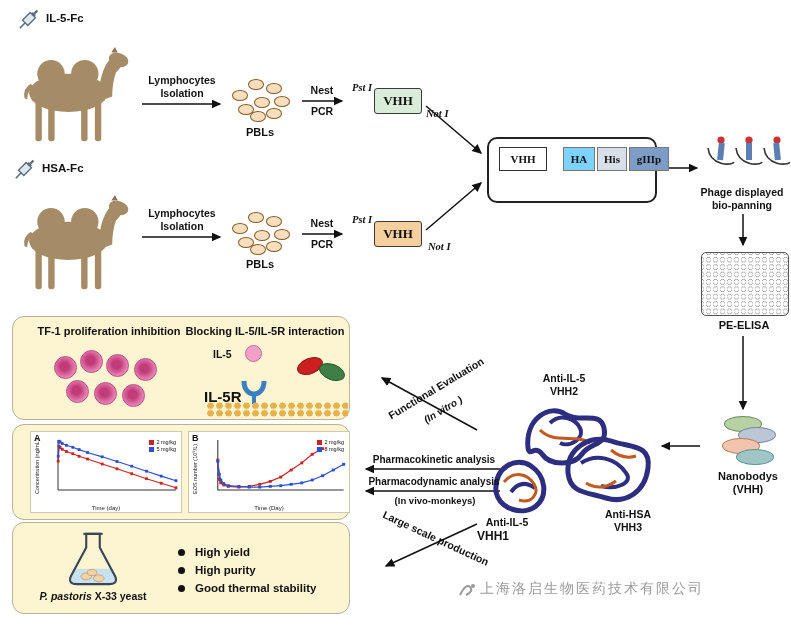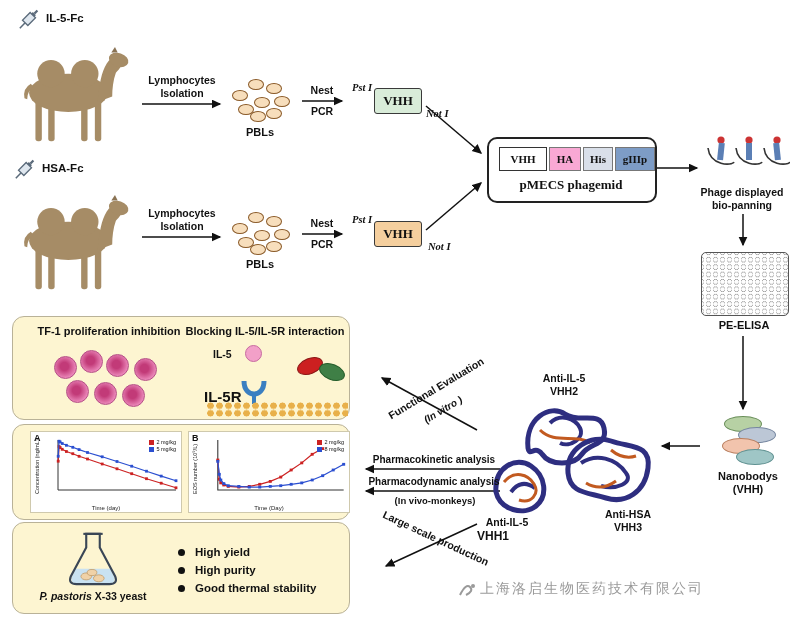--- a/index.html
+++ b/index.html
@@ -16,21 +16,21 @@
            display:flex;align-items:center;justify-content:center;font-family:"Liberation Serif",serif;
            font-size:13px;font-weight:bold;}
   .vhh-green{background:#d9ecd9;}
   .vhh-orange{background:#f5cf9e;}
   .phagemid{position:absolute;left:487px;top:137px;width:166px;height:62px;border:2px solid #222;
             border-radius:10px;background:#fff;}
   .seg-row{position:absolute;left:10px;top:8px;display:flex;}
   .seg{height:22px;display:flex;align-items:center;justify-content:center;
        font-family:"Liberation Serif",serif;font-size:11px;font-weight:bold;border:1px solid #777;}
   .seg-vhh{width:46px;background:#fff;border:1.4px solid #333;}
-  .seg-ha{width:30px;background:#f9a8d4;margin-left:2px;}
+  .seg-ha{width:30px;background:#7dd3fc;margin-left:16px;}
   .seg-his{width:28px;background:#d9dfe9;margin-left:2px;}
   .seg-g3p{width:38px;background:#7d9cc6;margin-left:2px;}
   
   .pbl{position:absolute;width:14px;height:9px;border-radius:50%;background:#f7debc;border:1.2px solid #8a5a28;}
   
   .plate{position:absolute;left:701px;top:252px;width:86px;height:62px;border:1.5px solid #555;border-radius:5px;
          background-color:#fff;
          background-image:radial-gradient(circle, #fdfdfd 38%, #9a9a9a 50%, rgba(0,0,0,0) 58%);
          background-size:7px 7.4px;background-position:3px 3px;}
   
@@ -173,21 +173,20 @@
   <div class="vhh-box vhh-orange" style="left:374px;top:221px">VHH</div>
   <div class="lbl b serif" style="left:428px;top:241px;font-size:10.5px;font-style:italic">Not I</div>
 
   <div class="phagemid">
     <div class="seg-row">
       <div class="seg seg-vhh">VHH</div>
       <div class="seg seg-ha">HA</div>
       <div class="seg seg-his">His</div>
       <div class="seg seg-g3p">gIIIp</div>
     </div>
-    <div class="lbl b serif ctr" style="left:0;top:38px;width:164px;font-size:13px">pMECS phagemid</div>
   </div>
 
   <svg class="abs" style="left:706px;top:134px" width="84" height="48">
     <g>
       <g transform="translate(2,0)">
         <circle cx="13" cy="6" r="3.6" fill="#cc3333"></circle>
         <rect x="10" y="9" width="6" height="17" fill="#5b7fb5" transform="rotate(6 13 17)"></rect>
         <path d="M0,14 c2,18 24,18 26,14" stroke="#333" stroke-width="1.6" fill="none"></path>
       </g>
       <g transform="translate(30,0)">

